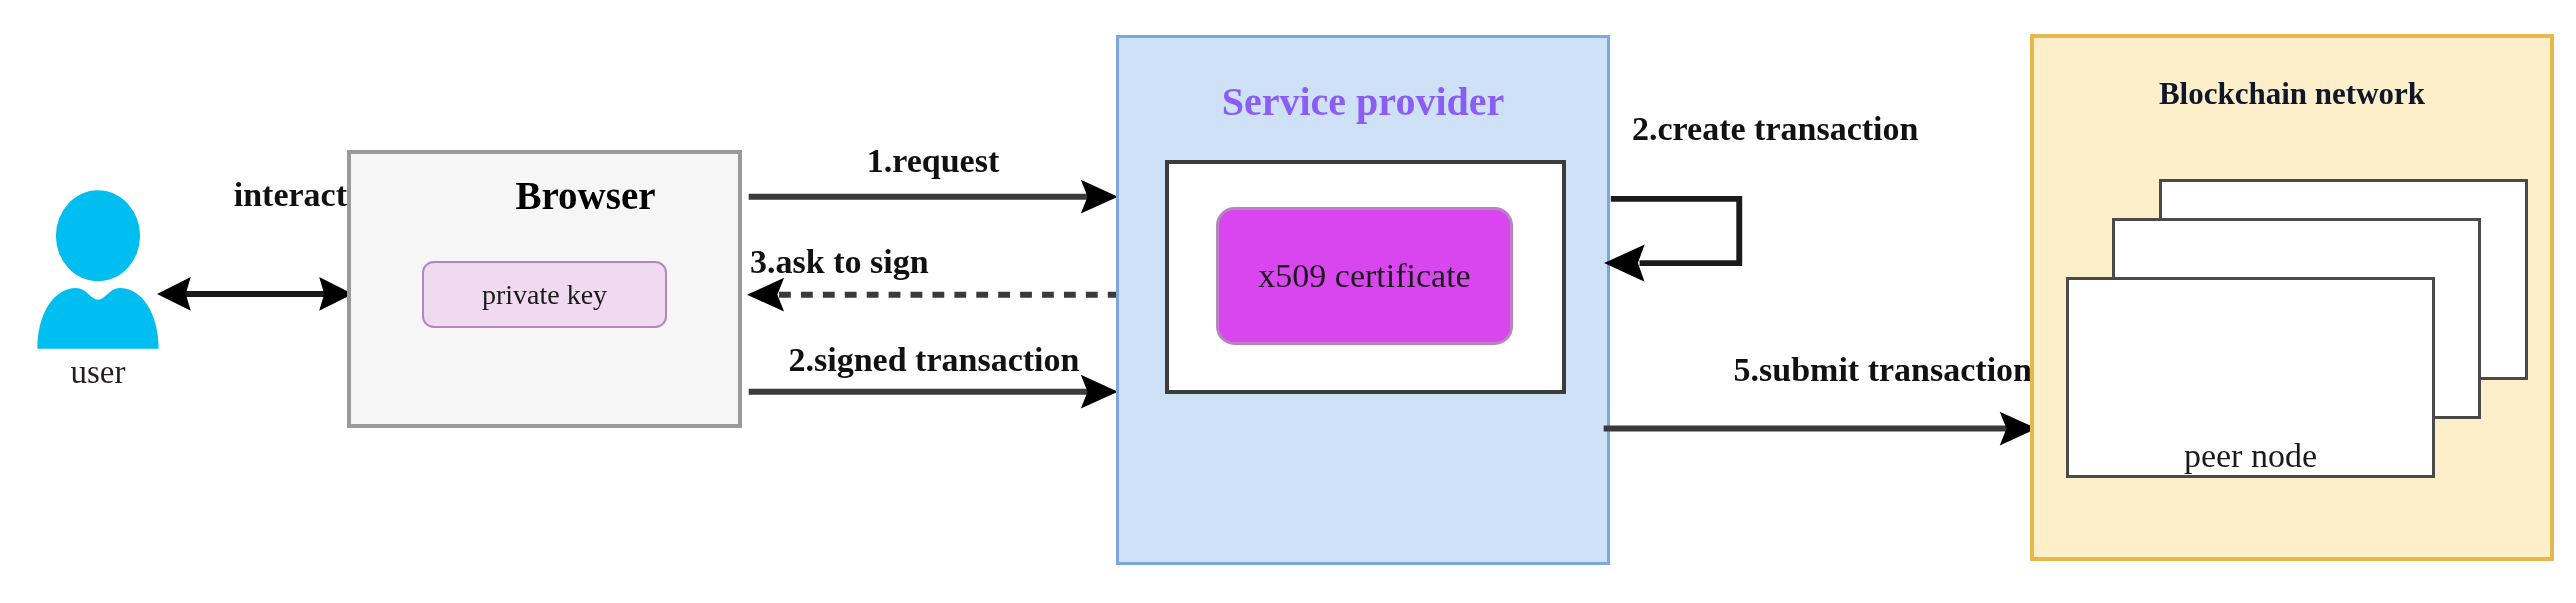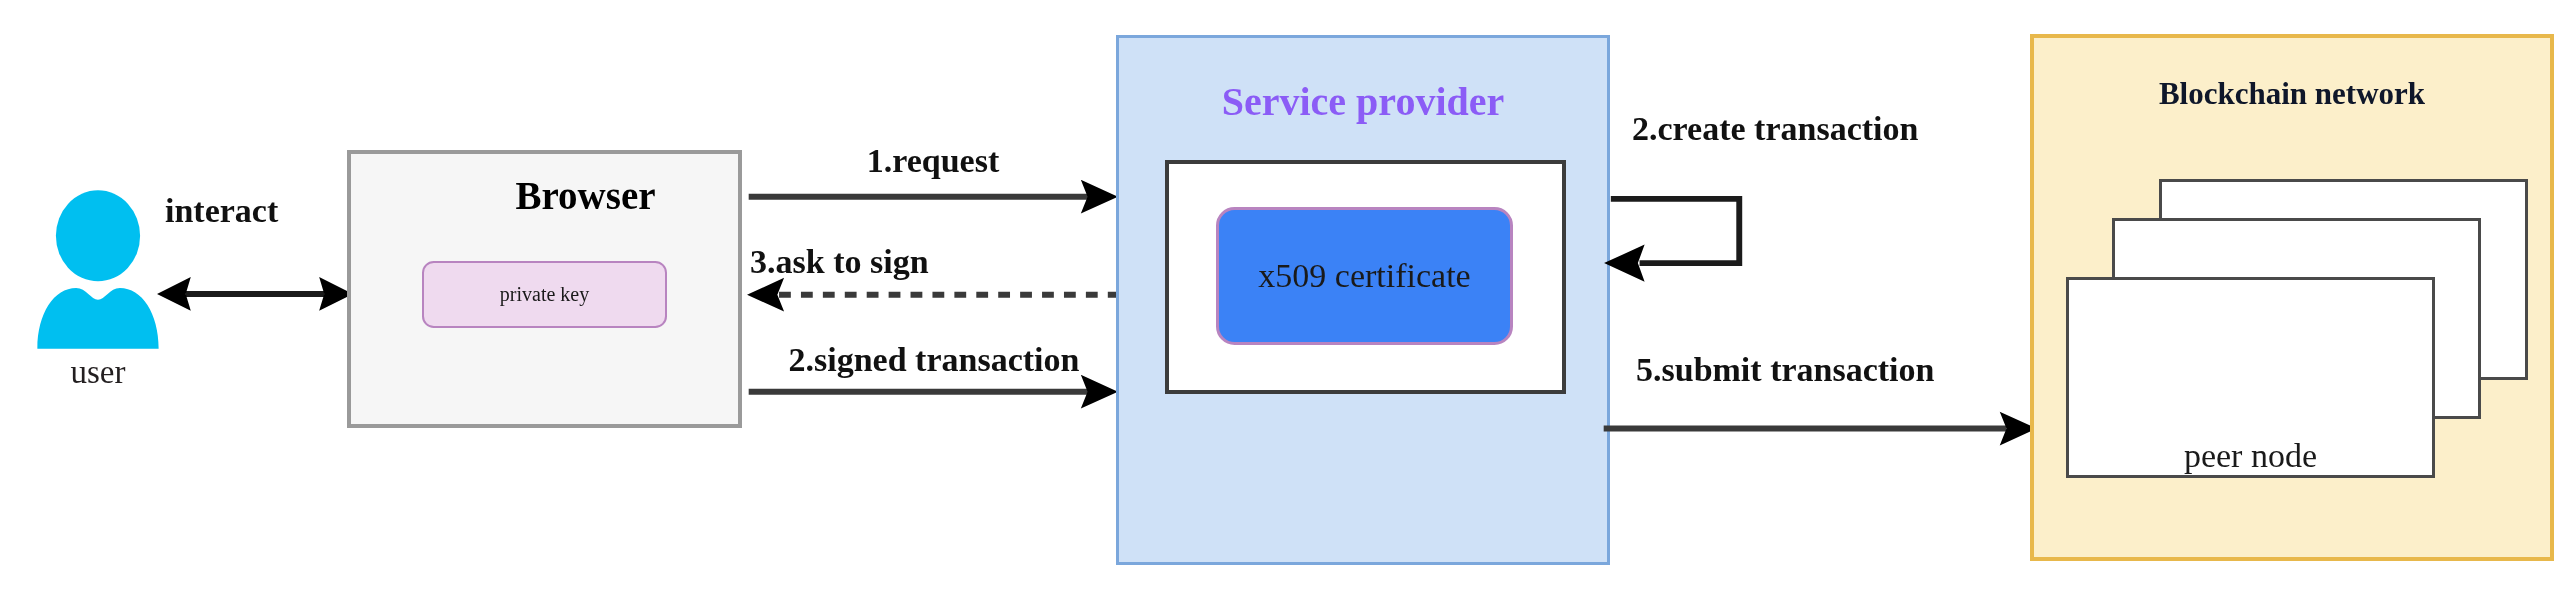--- a/index.html
+++ b/index.html
@@ -8,61 +8,61 @@
   .stage{position:absolute;left:0;top:0;width:2576px;height:604px;}
   .abs{position:absolute;}
 
   
   #user-icon{left:34px;top:190px;width:128px;height:159px;}
   #user-icon svg{display:block;width:128px;height:159px;}
   #user-label{left:34px;top:354px;width:128px;text-align:center;
               font-size:33px;color:#231f20;font-family:"Liberation Serif",serif;}
 
   
-  #interact-label{left:165px;top:192px;width:182px;text-align:left;
+  #interact-label{left:165px;top:176px;width:182px;text-align:right;
                   font-size:34px;font-weight:bold;color:#111;}
   #interact-arrow{left:157px;top:272px;width:196px;height:44px;}
 
   
   #browser-box{left:347px;top:150px;width:395px;height:278px;
                background:#f6f6f6;border:4.2px solid #9a9a9a;box-sizing:border-box;}
   #browser-title{left:347px;top:173px;width:477px;text-align:center;
                  font-size:39px;font-weight:bold;color:#000;}
   #private-key-pill{left:422px;top:261px;width:245px;height:67px;
                     background:#efdaef;border:2.5px solid #b884c0;border-radius:11.8px;
                     box-sizing:border-box;display:flex;align-items:center;justify-content:center;}
-  #private-key-label{font-size:20px;color:#1a1a1a;}
+  #private-key-label{font-size:28px;color:#1a1a1a;}
 
   
   .flowlabel{font-size:34px;font-weight:bold;color:#111;white-space:nowrap;}
   #lbl-request{left:750px;top:142px;width:366px;text-align:center;}
   #arr-request{left:747px;top:179px;width:371px;height:35px;}
   #lbl-ask{left:750px;top:243px;width:366px;text-align:left;}
   #arr-ask{left:747px;top:277px;width:371px;height:35px;}
   #lbl-signed{left:747px;top:341px;width:374px;text-align:center;}
   #arr-signed{left:747px;top:374px;width:371px;height:35px;}
 
   
   #sp-box{left:1116px;top:35px;width:494px;height:530px;
           background:#cfe1f7;border:3.4px solid #7ba7dc;box-sizing:border-box;}
   #sp-title{left:1116px;top:78px;width:494px;text-align:center;
             font-size:40px;font-weight:bold;color:#8b5cf6;}
   #sp-inner{left:1165px;top:160px;width:401px;height:234px;
             background:#ffffff;border:4.2px solid #3c3c3c;box-sizing:border-box;}
   #x509-pill{left:1216px;top:207px;width:297px;height:138px;
-             background:#3b82f6;border:3.4px solid #b884c0;border-radius:18.6px;
+             background:#d946ef;border:3.4px solid #b884c0;border-radius:18.6px;
              box-sizing:border-box;display:flex;align-items:center;justify-content:center;}
   #x509-label{font-size:34px;color:#1a1a1a;}
 
   
   #lbl-create{left:1632px;top:110px;width:401px;text-align:left;}
   #selfloop{left:1599px;top:182px;width:169px;height:101px;}
 
   
-  #lbl-submit{left:1636px;top:351px;width:396px;text-align:left;}
+  #lbl-submit{left:1636px;top:351px;width:396px;text-align:right;}
   #arr-submit{left:1602px;top:410px;width:435px;height:37px;}
 
   
   #bc-box{left:2030px;top:34px;width:524px;height:527px;
           background:#fcefca;border:4.2px solid #e8b84b;box-sizing:border-box;}
   #bc-title{left:2030px;top:76px;width:524px;text-align:center;
             font-size:31px;font-weight:bold;color:#0f172a;}
   .peer{background:#ffffff;border:3.4px solid #4a4a4a;box-sizing:border-box;}
   #peer-3{left:2159px;top:179px;width:369px;height:201px;}
   #peer-2{left:2112px;top:218px;width:369px;height:201px;}

